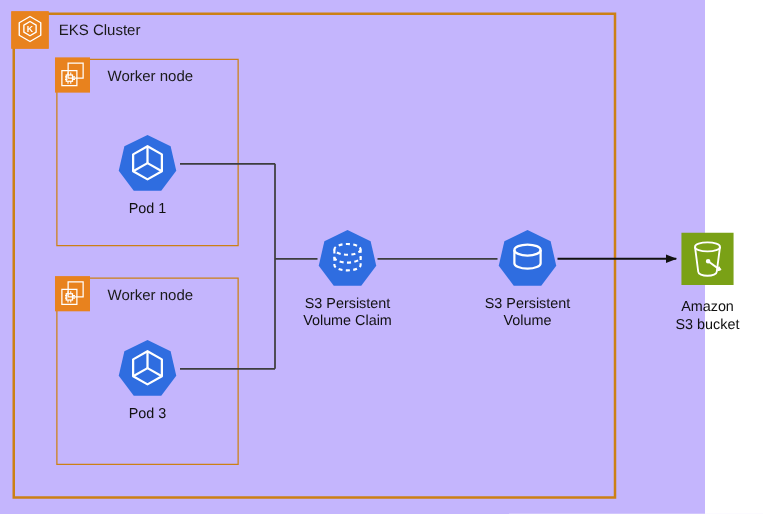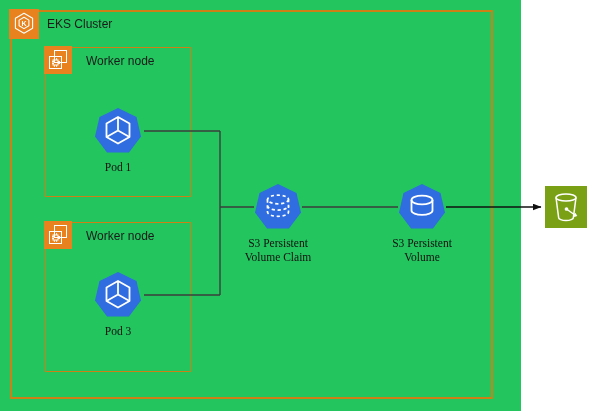--- a/index.html
+++ b/index.html
@@ -9,23 +9,23 @@
     background: #ffffff;
   }
   body {
     font-family: "Liberation Sans", sans-serif;
     width: 612px;
     height: 411px;
     overflow: hidden;
   }
   #canvas {
     position: relative;
-    width: 521px;
+    width: 564px;
     height: 411px;
-    background: #22c55e;
+    background: #c4b5fd;
   }
 
   
   .group-box {
     position: absolute;
     box-sizing: border-box;
     background: transparent;
   }
   #eks-cluster-box {
     left: 10px;
@@ -107,21 +107,20 @@
   .node .caption {
     position: absolute;
     top: 30px;
     left: -70px;
     width: 140px;
     text-align: center;
     font-size: 11.5px;
     line-height: 13.5px;
     color: #111111;
     white-space: pre-line;
-    font-family: Liberation Serif, serif;
   }
 
   #node-pod-1  { left: 118px; top: 131px; }
   #node-pod-2  { left: 118px; top: 295px; }
   #node-pvc    { left: 278px; top: 207px; }
   #node-pv     { left: 422px; top: 207px; }
 
   
   #node-s3 {
     position: absolute;
@@ -298,14 +297,16 @@
       <g fill="none" stroke="#FFFFFF" stroke-width="1.5" stroke-linejoin="round">
         <ellipse cx="21" cy="11.5" rx="10" ry="3.6"></ellipse>
         <path d="M 11 11.5 L 13.6 31.4 A 7.4 3.2 0 0 0 28.4 31.4 L 31 11.5"></path>
         <path d="M 21.5 23 L 30.5 29.5"></path>
         <circle cx="21.5" cy="23" r="1.1" fill="#FFFFFF"></circle>
         <path d="M 30.2 27.3 L 31.8 29.8 L 29.2 30.6 Z" fill="#FFFFFF" stroke-width="0.8"></path>
       </g>
     </svg>
   </div>
 
+  <div id="s3-caption">Amazon
+S3 bucket</div>
 
 </div>
 
 </body></html>

